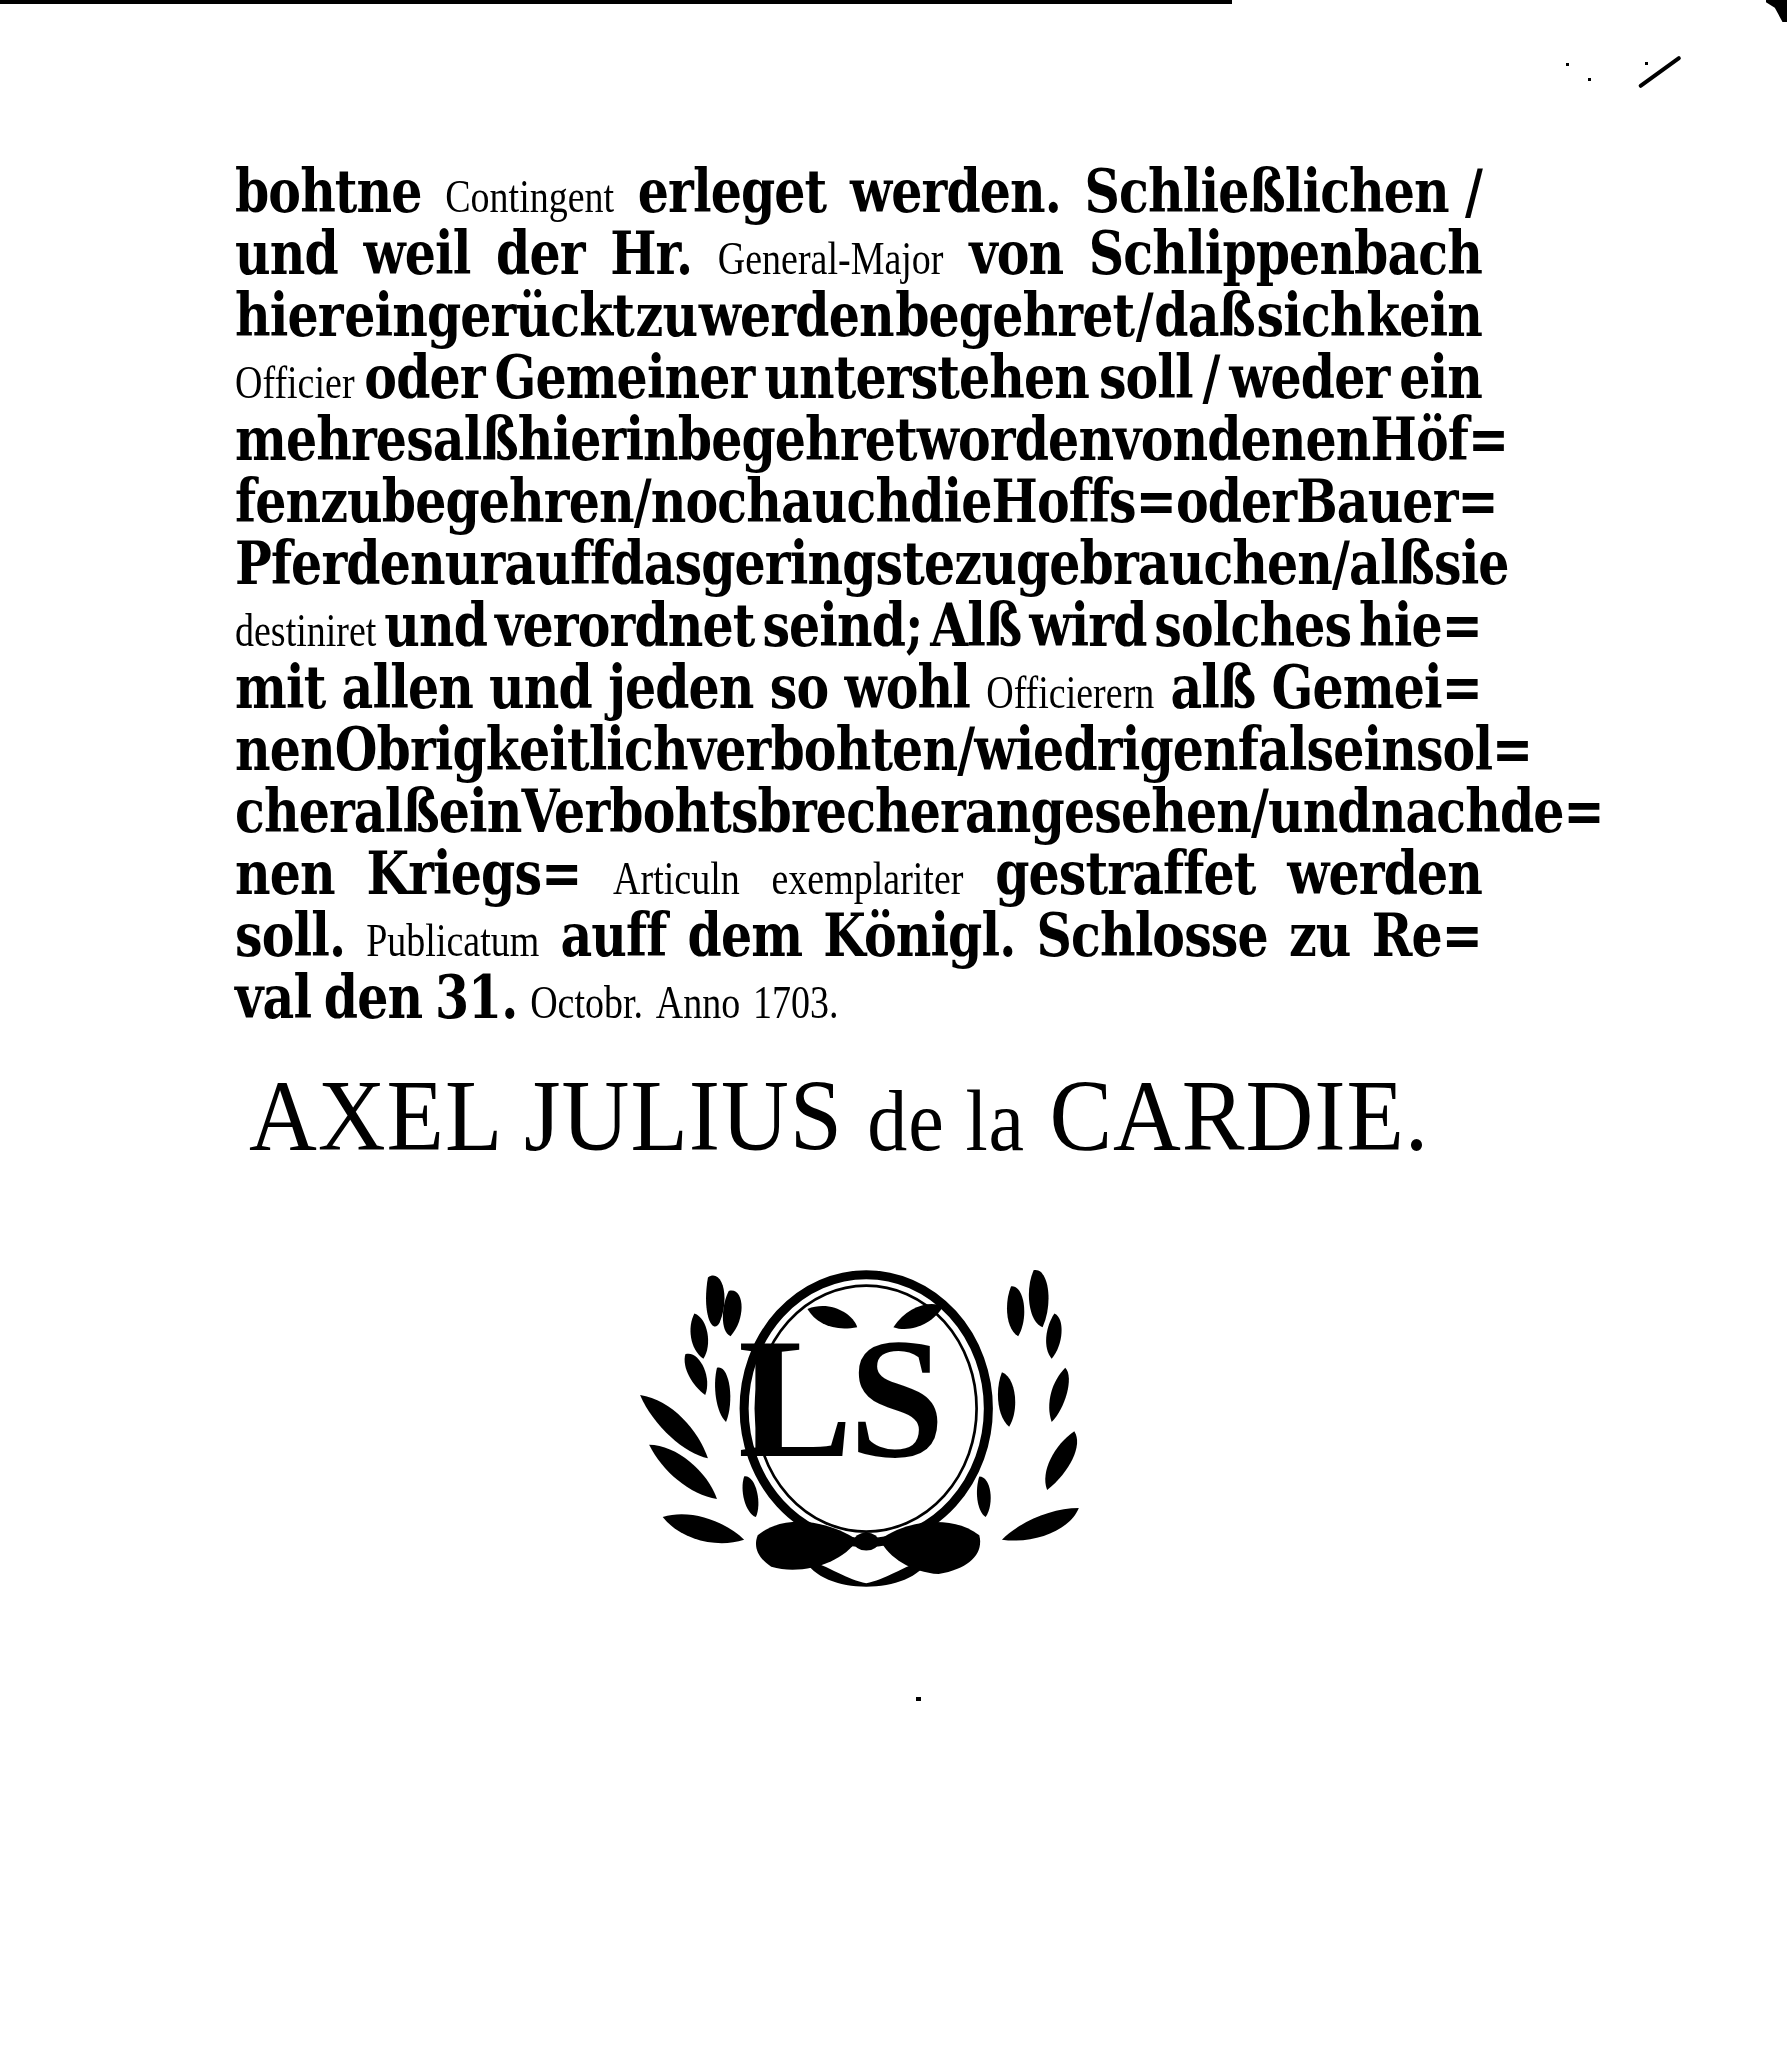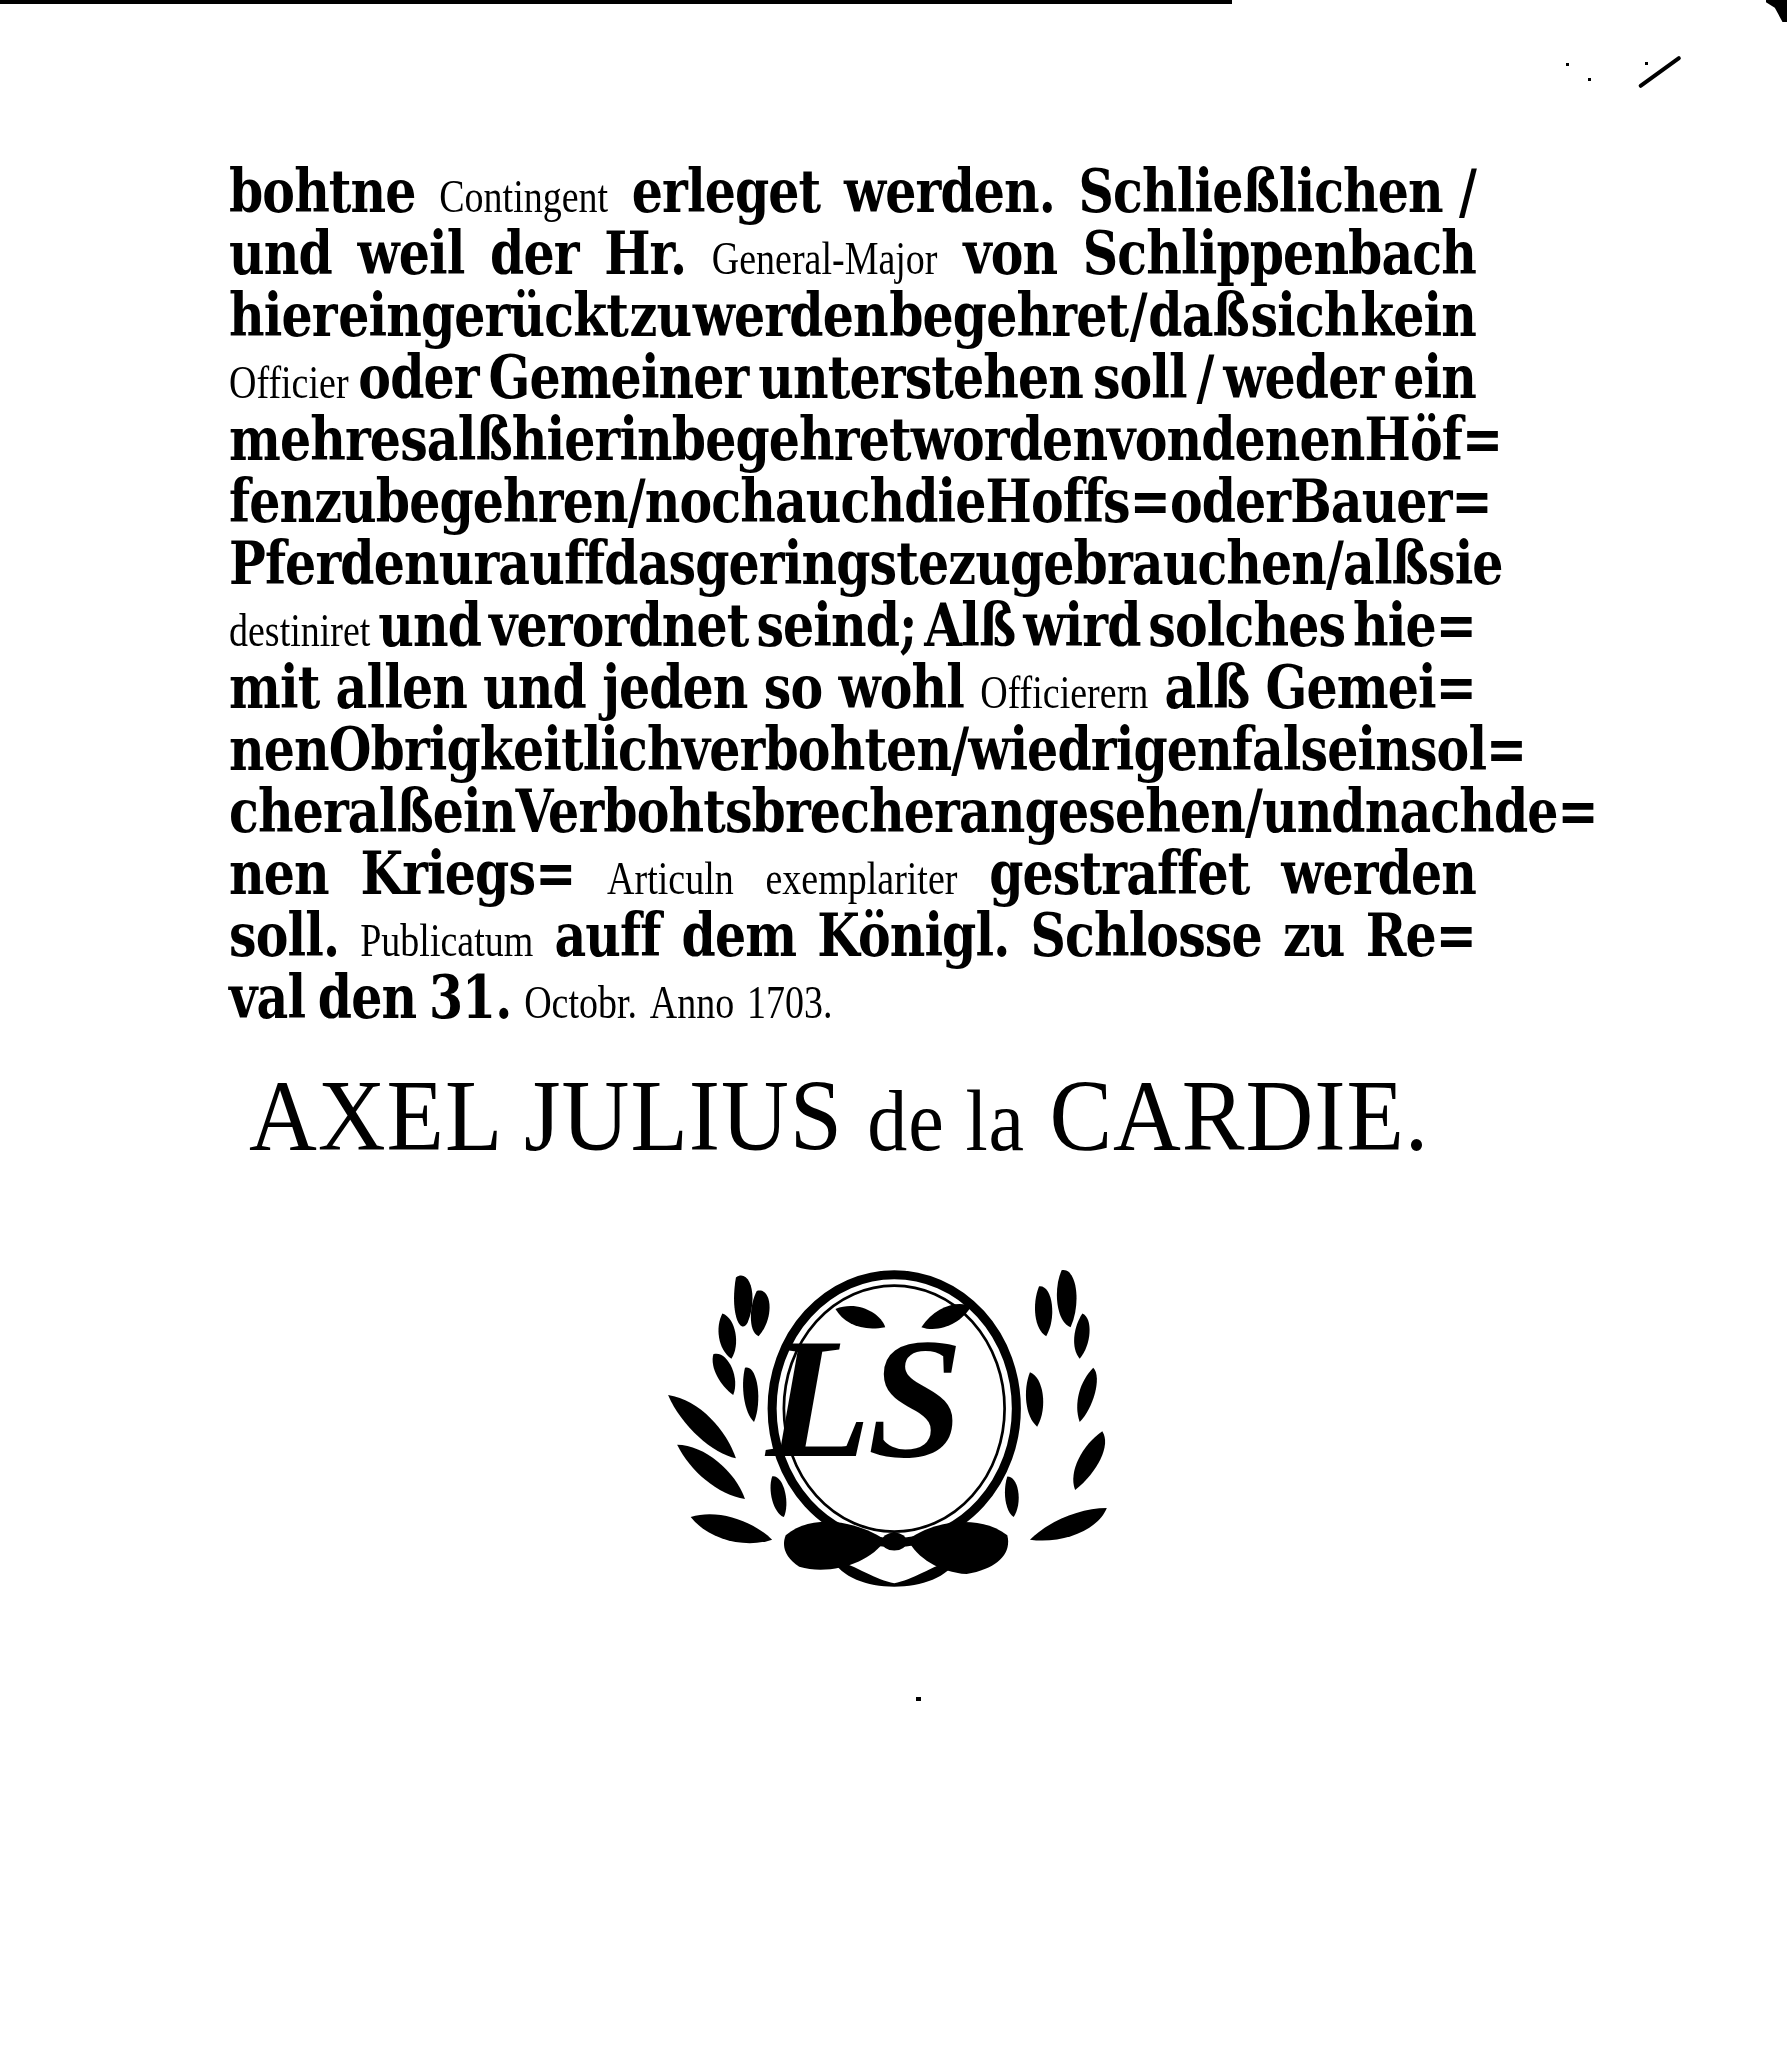--- a/index.html
+++ b/index.html
@@ -43,21 +43,21 @@
       border-radius: 1.8px;
     }
     .stray-dot {
       position: absolute;
       width: 2.7px;
       height: 2.7px;
       background: #000;
     }
     .text-block {
       position: absolute;
-      left: 229px;
+      left: 235px;
       top: 156px;
       width: 1247px;
     }
     .line {
       display: flex;
       justify-content: space-between;
       align-items: baseline;
       height: 62px;
       white-space: nowrap;
       font-family: "DejaVu Serif", serif;
@@ -91,25 +91,24 @@
       white-space: nowrap;
       letter-spacing: 0.9px;
       transform: scaleY(1.08);
       transform-origin: left top;
     }
     .signature .small {
       font-size: 80px;
     }
     .seal {
       position: absolute;
-      left: 650px;
+      left: 622px;
       top: 1250px;
       width: 493px;
       height: 337px;
-      font-style: italic;
     }
     .seal svg {
       width: 100%;
       height: 100%;
       display: block;
     }
     .seal-letters {
       position: absolute;
       left: 116px;
       top: 62px;

